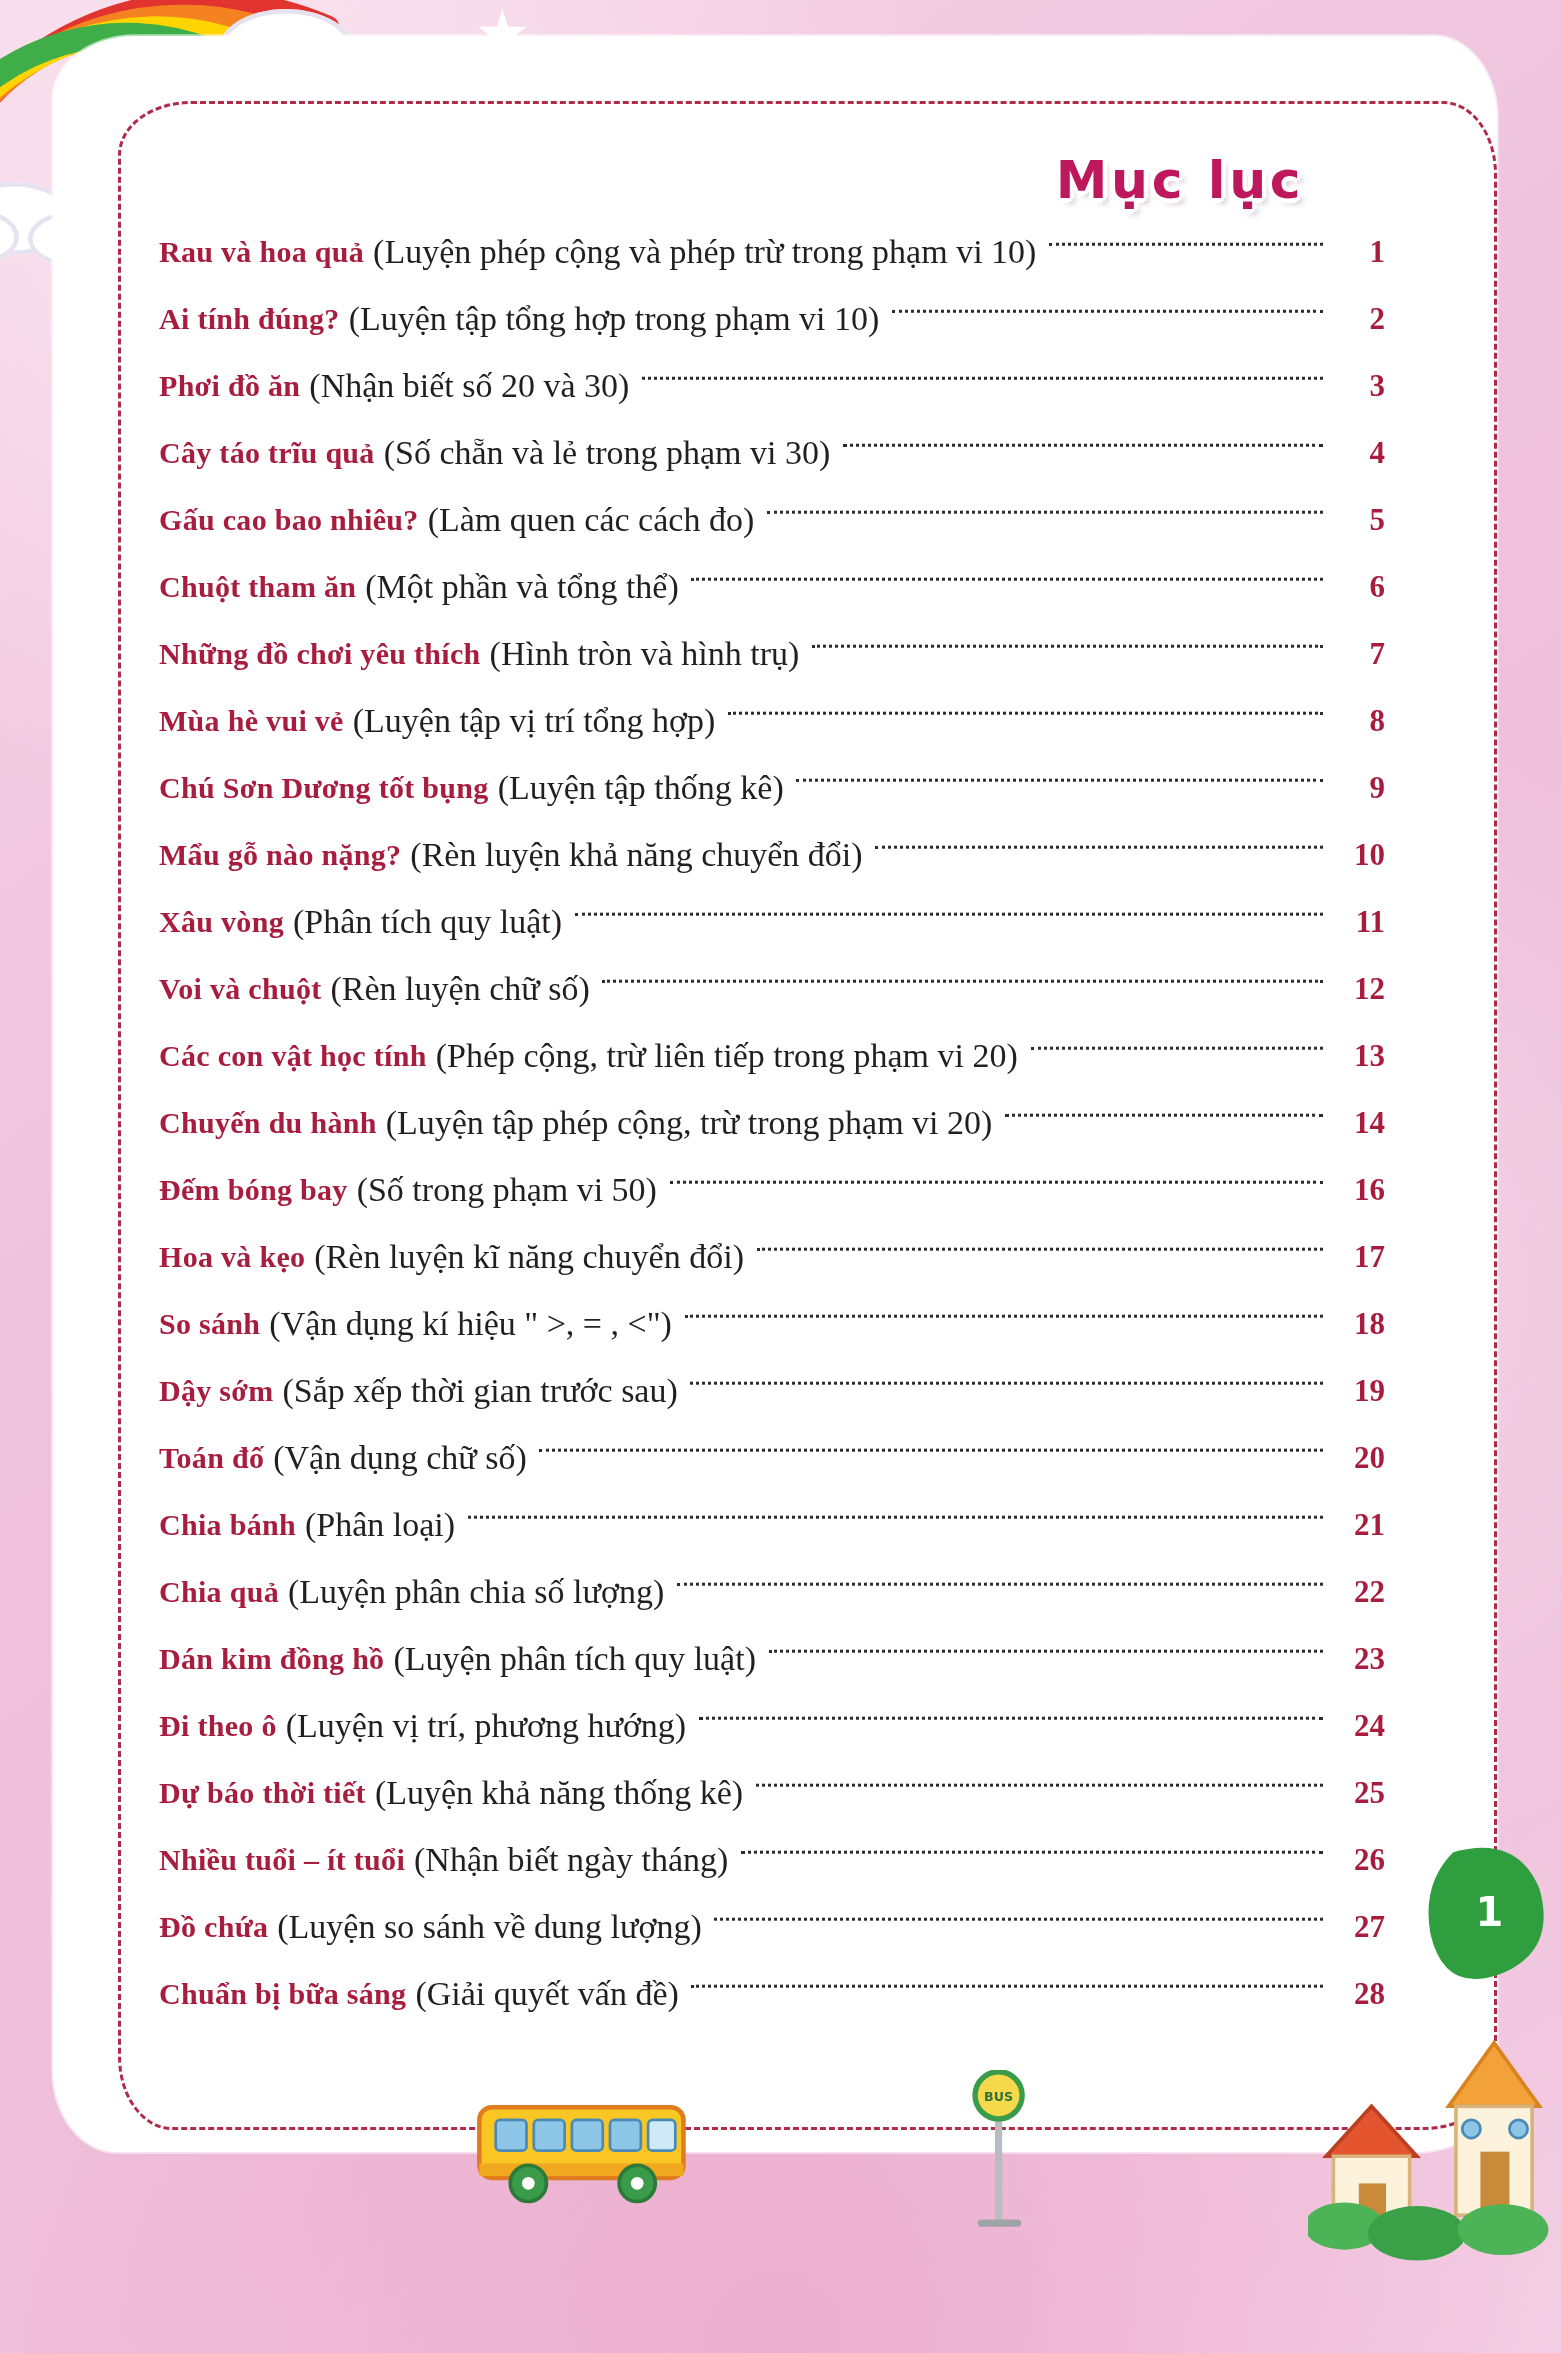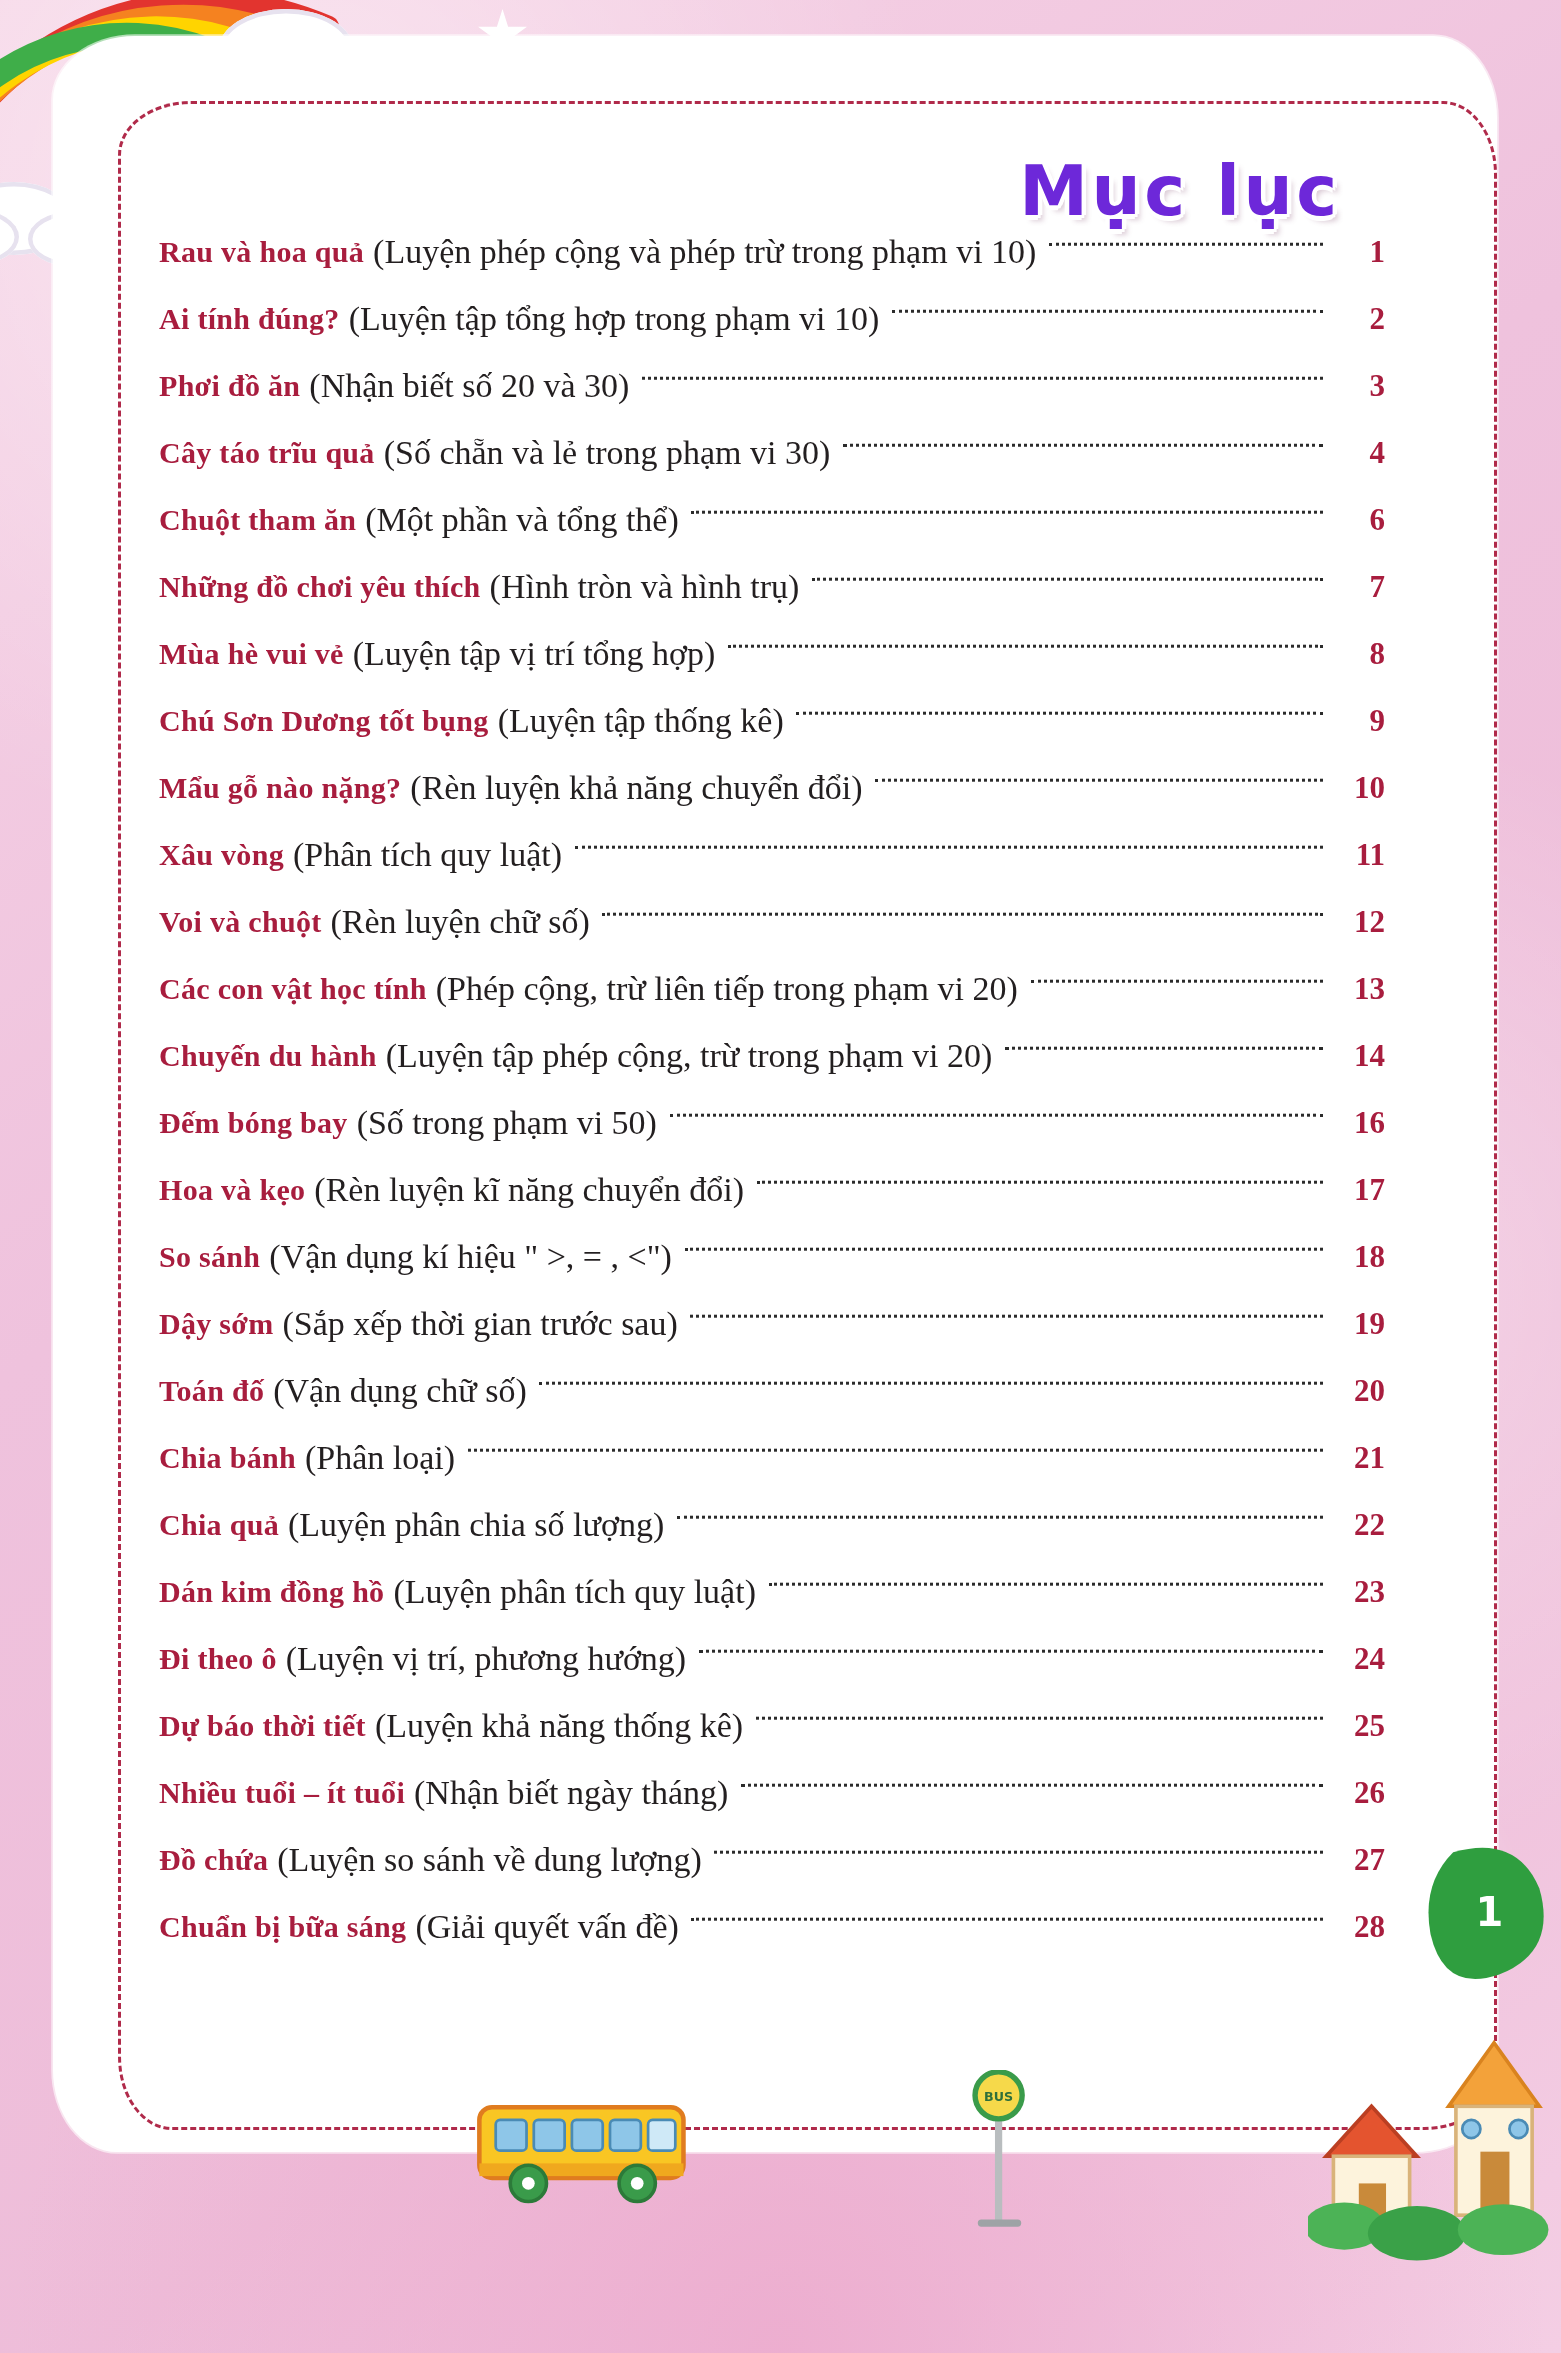--- a/index.html
+++ b/index.html
@@ -64,23 +64,23 @@
 
   
   #title {
     position: absolute;
     left: 985px;
     top: 95px;
     width: 390px;
     height: 100px;
     font-family: "DejaVu Sans", sans-serif;
     font-weight: bold;
-    font-size: 69px;
+    font-size: 52px;
     letter-spacing: 3.6px;
-    color: #6d28d9;
+    color: #be185d;
     text-shadow:
       -2.7px -2.7px 0 #ffffff, 2.7px -2.7px 0 #ffffff, -2.7px 2.7px 0 #ffffff, 2.7px 2.7px 0 #ffffff,
       -4.5px 0 0 #ffffff, 4.5px 0 0 #ffffff, 0 -4.5px 0 #ffffff, 0 4.5px 0 #ffffff,
       5.4px 6.4px 5.4px rgba(120,60,100,0.25);
     text-align: center;
     line-height: 100px;
   }
 
   
   .rainbow {
@@ -239,20 +239,26 @@
     <span class="toc-dots"></span>
     <span class="toc-page">3</span>
   </div>
   <div class="toc-row">
     <span class="toc-title">Cây táo trĩu quả</span>
     <span class="toc-sub">(Số chẵn và lẻ trong phạm vi 30)</span>
     <span class="toc-dots"></span>
     <span class="toc-page">4</span>
   </div>
   <div class="toc-row">
+    <span class="toc-title">Gấu cao bao nhiêu?</span>
+    <span class="toc-sub">(Làm quen các cách đo)</span>
+    <span class="toc-dots"></span>
+    <span class="toc-page">5</span>
+  </div>
+  <div class="toc-row">
     <span class="toc-title">Chuột tham ăn</span>
     <span class="toc-sub">(Một phần và tổng thể)</span>
     <span class="toc-dots"></span>
     <span class="toc-page">6</span>
   </div>
   <div class="toc-row">
     <span class="toc-title">Những đồ chơi yêu thích</span>
     <span class="toc-sub">(Hình tròn và hình trụ)</span>
     <span class="toc-dots"></span>
     <span class="toc-page">7</span>

